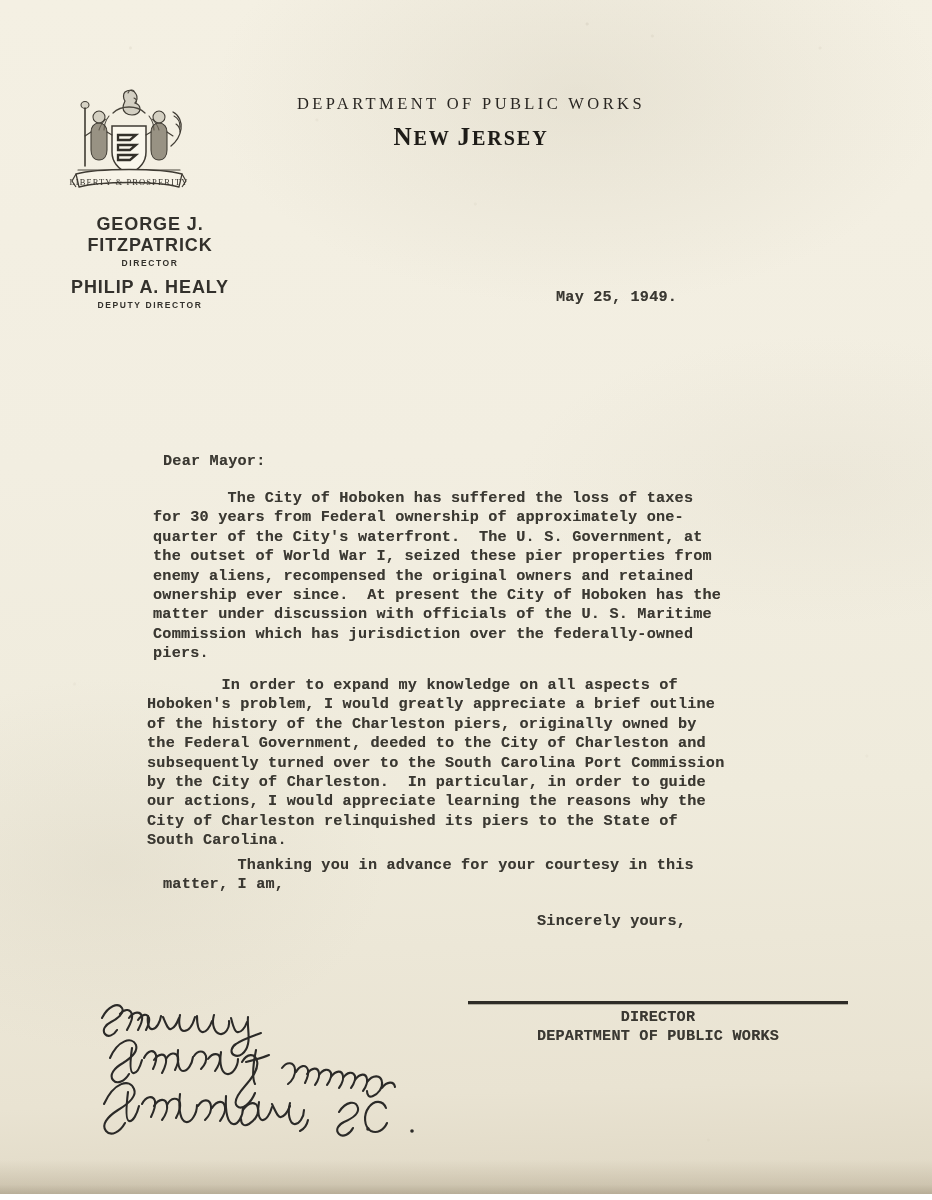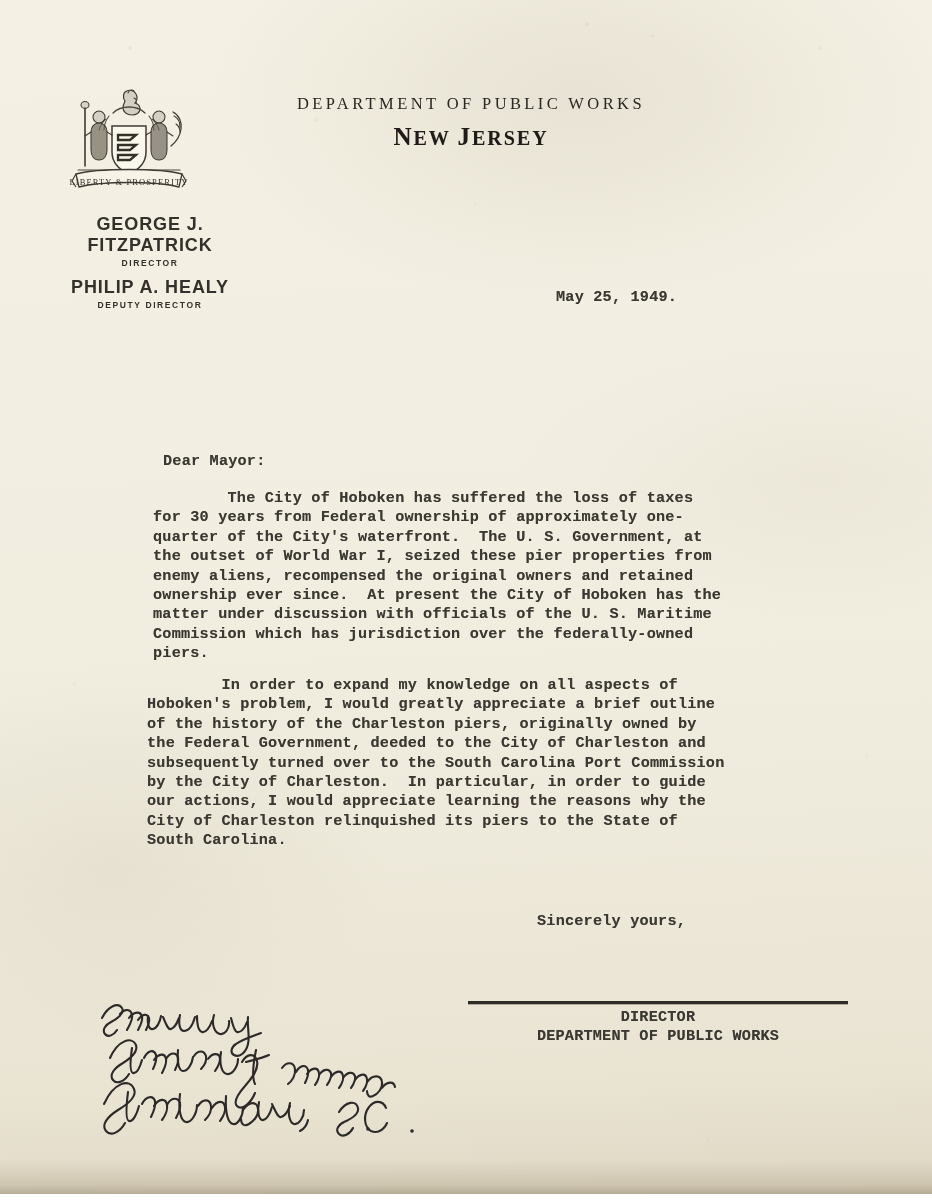--- a/index.html
+++ b/index.html
@@ -233,20 +233,22 @@
 piers.</div>
   <div class="typed" id="para2">        In order to expand my knowledge on all aspects of
 Hoboken's problem, I would greatly appreciate a brief outline
 of the history of the Charleston piers, originally owned by
 the Federal Government, deeded to the City of Charleston and
 subsequently turned over to the South Carolina Port Commission
 by the City of Charleston.  In particular, in order to guide
 our actions, I would appreciate learning the reasons why the
 City of Charleston relinquished its piers to the State of
 South Carolina.</div>
+  <div class="typed" id="para3">        Thanking you in advance for your courtesy in this
+matter, I am,</div>
   <div class="typed" id="closing">Sincerely yours,</div>
 
   <div id="sig-rule"></div>
   <div id="sig-title">
     <div class="typed">DIRECTOR</div>
     <div class="typed">DEPARTMENT OF PUBLIC WORKS</div>
   </div>
 
   <div id="handwriting">
     <svg viewBox="0 0 400 152" width="400" height="152" aria-hidden="true">

